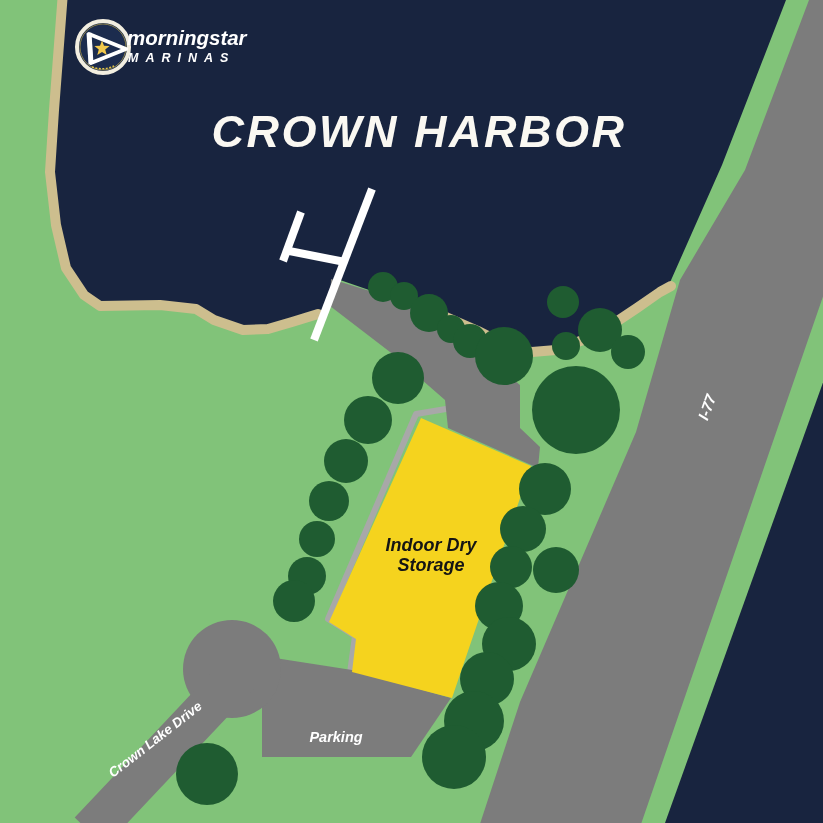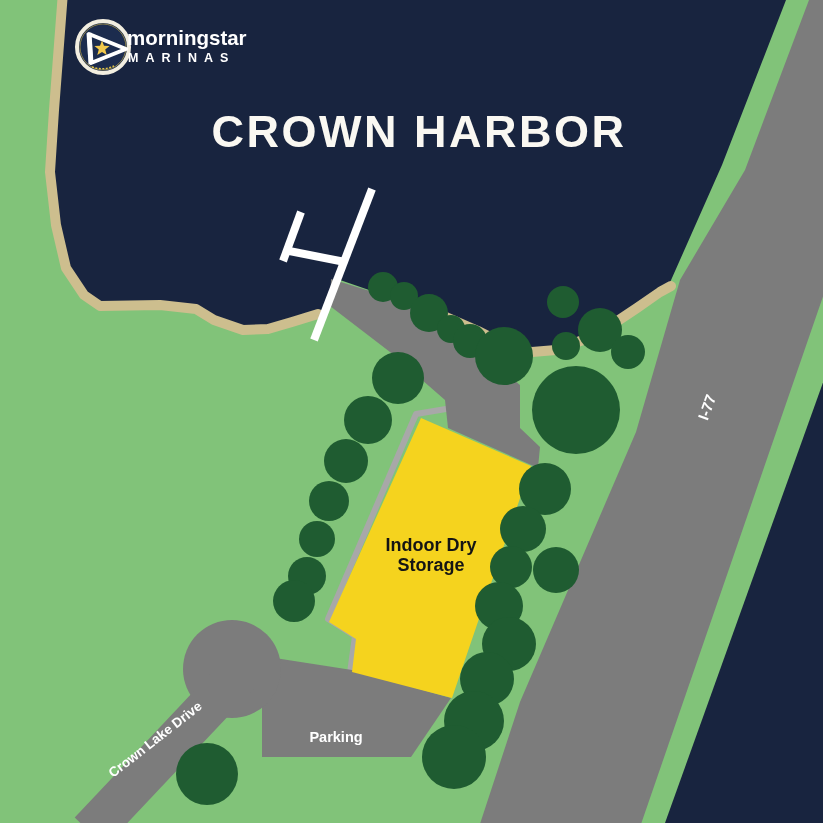--- a/index.html
+++ b/index.html
@@ -1,17 +1,17 @@
 <!DOCTYPE html>
 <html><head>
 <meta charset="utf-8">
 <style>
   html,body{margin:0;padding:0;background:#182440;}
   .stage{width:823px;height:823px;position:relative;overflow:hidden;margin:0 auto;
-         font-family:"Liberation Sans", sans-serif;}
+         font-family:"Liberation Sans", sans-serif;font-style:italic;}
   svg{display:block;}
   text{font-family:"Liberation Sans", sans-serif;}
   .brand-top{font-size:20.5px;font-weight:bold;}
   .brand-bottom{font-size:12.5px;font-weight:bold;letter-spacing:7px;}
   .map-title{font-size:45px;font-weight:800;letter-spacing:2.5px;}
   .lbl-building{font-size:18px;font-weight:bold;}
   .lbl-road{font-size:15px;font-weight:bold;}
   .lbl-street{font-size:13.5px;font-weight:bold;}
   .lbl-parking{font-size:14.5px;font-weight:bold;}
 </style>

